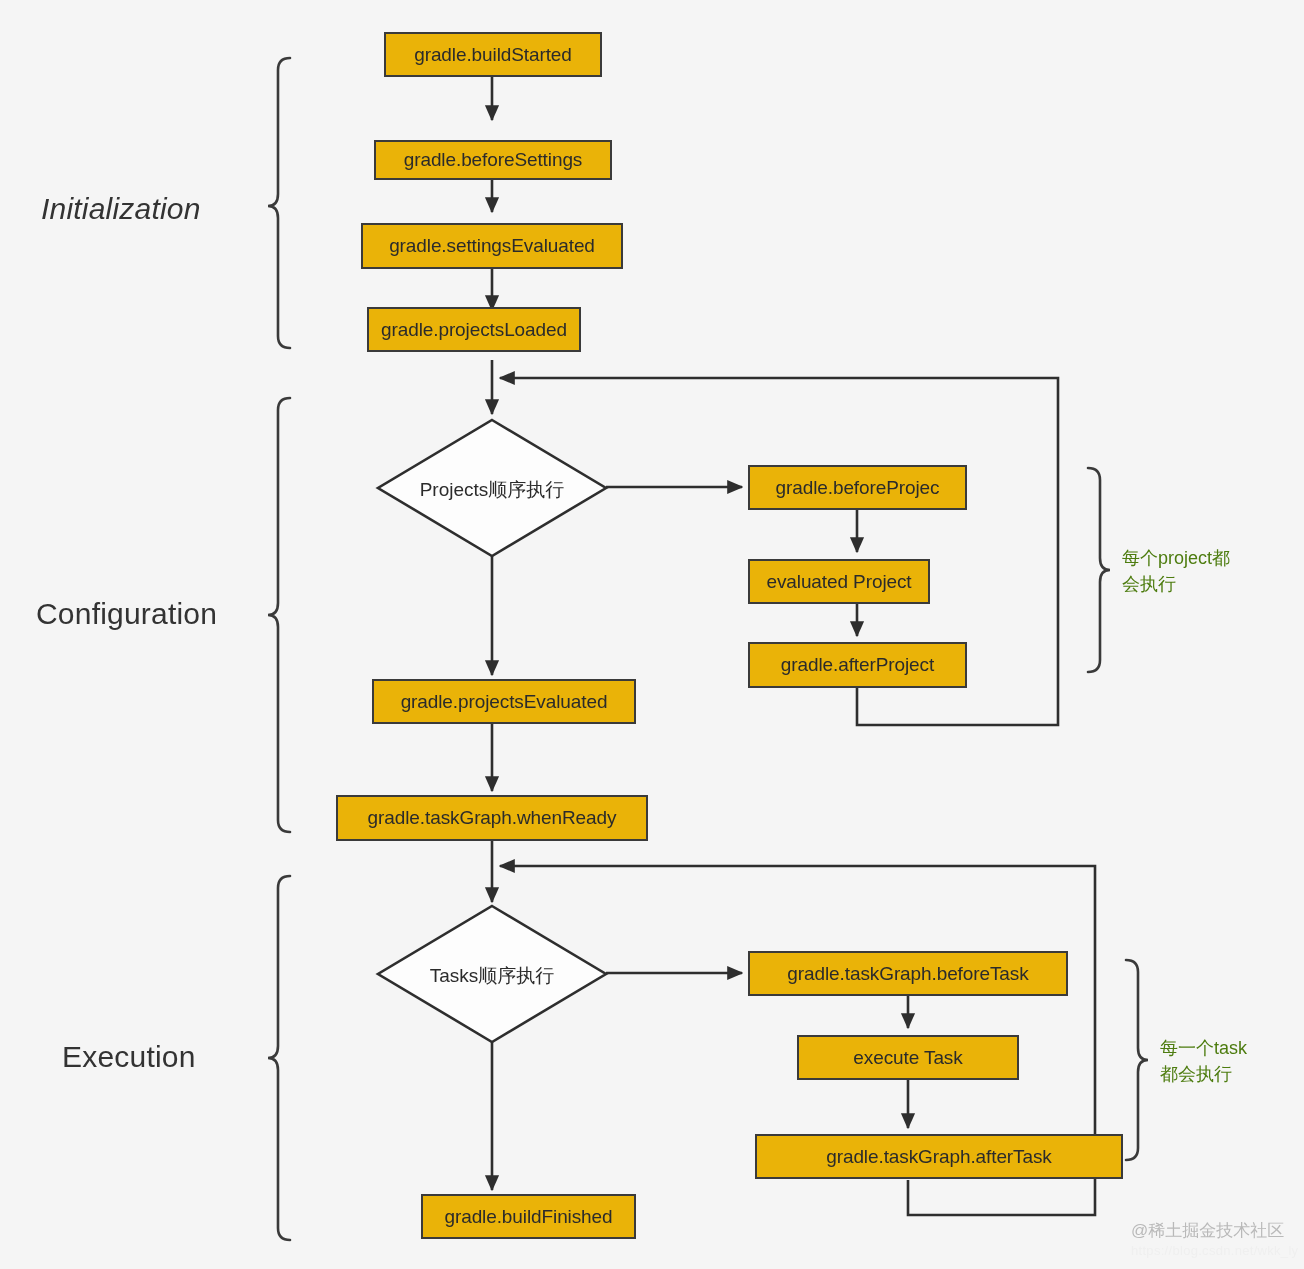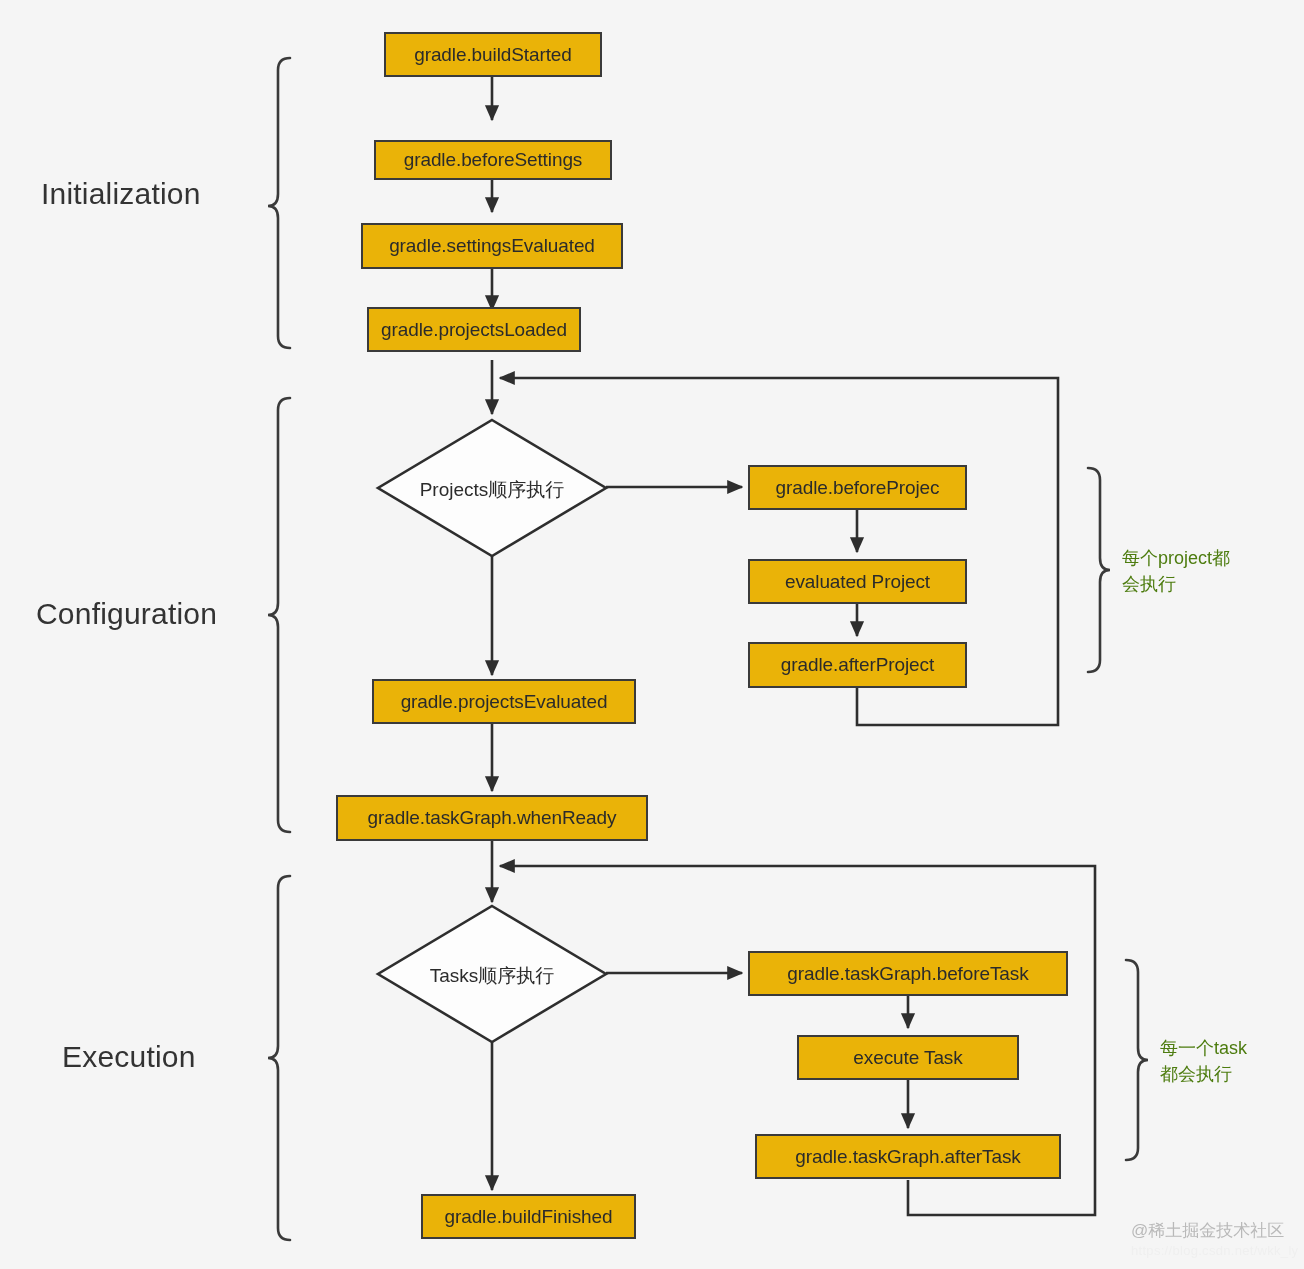--- a/index.html
+++ b/index.html
@@ -128,54 +128,54 @@
     </g>
 
     <g stroke="#3a3a3a" stroke-width="2.6" fill="none" stroke-linecap="round">
 
       <path d="M 1088 468 Q 1100 468 1100 480 L 1100 558 Q 1100 570 1110 570 Q 1100 570 1100 582 L 1100 660 Q 1100 672 1088 672"></path>
 
       <path d="M 1126 960 Q 1138 960 1138 972 L 1138 1048 Q 1138 1060 1148 1060 Q 1138 1060 1138 1072 L 1138 1148 Q 1138 1160 1126 1160"></path>
     </g>
   </svg>
 
-  <div class="phase-label" style="left:41px; top:177px;">Initialization</div>
+  <div class="phase-label" style="left:41px; top:192px;font-style:italic;">Initialization</div>
   <div class="phase-label" style="left:36px; top:597px;">Configuration</div>
   <div class="phase-label" style="left:62px; top:1040px;">Execution</div>
 
   <div class="node-box" style="left:384px; top:32px; width:218px; height:45px;">gradle.buildStarted</div>
 
   <div class="node-box" style="left:374px; top:140px; width:238px; height:40px;">gradle.beforeSettings</div>
 
   <div class="node-box" style="left:361px; top:223px; width:262px; height:46px;">gradle.settingsEvaluated</div>
 
   <div class="node-box" style="left:367px; top:307px; width:214px; height:45px;">gradle.projectsLoaded</div>
 
   <div class="diamond-label" style="left:378px; top:477px; width:228px;">Projects顺序执行</div>
 
   <div class="node-box" style="left:748px; top:465px; width:219px; height:45px;">gradle.beforeProjec</div>
 
-  <div class="node-box" style="left:748px; top:559px; width:219px; height:45px;">evaluated Project</div>
+  <div class="node-box" style="left:748px; top:559px; width:182px; height:45px;">evaluated Project</div>
 
   <div class="node-box" style="left:748px; top:642px; width:219px; height:46px;">gradle.afterProject</div>
 
   <div class="loop-label" style="left:1122px; top:546px;">每个project都
 会执行</div>
 
   <div class="node-box" style="left:372px; top:679px; width:264px; height:45px;">gradle.projectsEvaluated</div>
 
   <div class="node-box" style="left:336px; top:795px; width:312px; height:46px;">gradle.taskGraph.whenReady</div>
 
   <div class="diamond-label" style="left:378px; top:963px; width:228px;">Tasks顺序执行</div>
 
   <div class="node-box" style="left:748px; top:951px; width:320px; height:45px;">gradle.taskGraph.beforeTask</div>
 
   <div class="node-box" style="left:797px; top:1035px; width:222px; height:45px;">execute Task</div>
 
-  <div class="node-box" style="left:755px; top:1134px; width:306px; height:45px;">gradle.taskGraph.afterTask</div>
+  <div class="node-box" style="left:755px; top:1134px; width:368px; height:45px;">gradle.taskGraph.afterTask</div>
 
   <div class="loop-label" style="left:1160px; top:1036px;">每一个task
 都会执行</div>
 
   <div class="node-box" style="left:385px; top:1194px; width:215px; height:45px;margin-left:36px;">gradle.buildFinished</div>
 
   <div class="watermark" style="left:1131px; top:1219px;">@稀土掘金技术社区</div>
   <div class="watermark-url" style="left:1131px; top:1243px;">https://blog.csdn.net/wkk_ly</div>
 
 </div>

